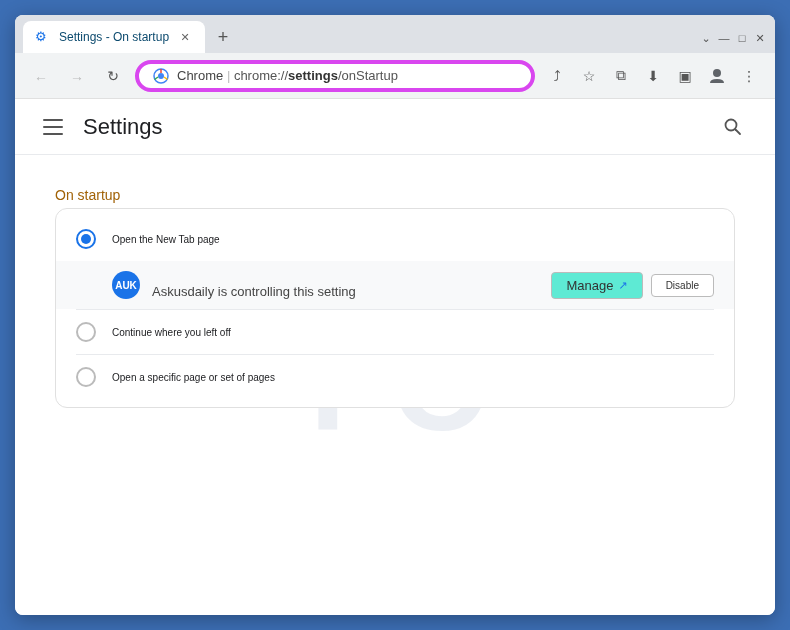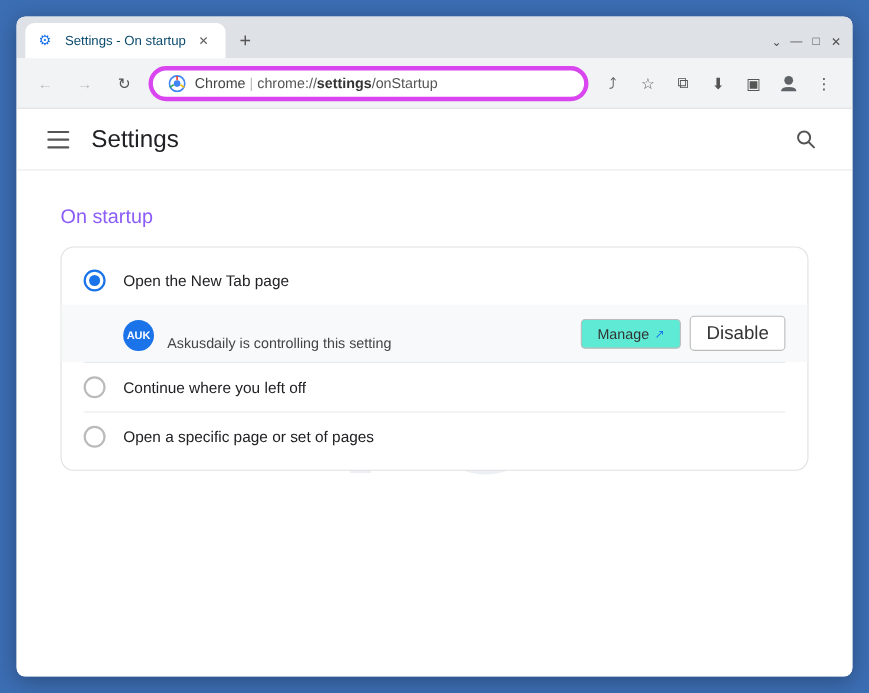--- a/index.html
+++ b/index.html
@@ -216,24 +216,24 @@
       letter-spacing: -5px;
       line-height: 1;
     }
     .watermark-risk {
       font-size: 52px;
       font-weight: 700;
       color: rgba(230,180,160,0.3);
       letter-spacing: 4px;
     }
     .section-title {
-      font-size: 18px;
+      font-size: 14px;
       font-weight: 500;
-      color: #8b5cf6;
-      margin-bottom: 16px;
+      color: #a16207;
+      margin-bottom: 5px;
       position: relative;
       z-index: 1;
     }
     .options-card {
       background: #fff;
       border: 1px solid #e0e0e0;
       border-radius: 12px;
       padding: 8px 0;
       position: relative;
       z-index: 1;
@@ -260,21 +260,21 @@
       background: #fff;
     }
     .radio.selected::after {
       content: '';
       width: 10px;
       height: 10px;
       border-radius: 50%;
       background: #1a73e8;
     }
     .option-label {
-      font-size: 14px;
+      font-size: 10px;
       color: #202124;
     }
     .divider {
       height: 1px;
       background: #e8eaed;
       margin: 0 20px;
     }
     .extension-row {
       display: flex;
       align-items: flex-end;
@@ -315,21 +315,21 @@
       cursor: pointer;
       display: flex;
       align-items: center;
       gap: 5px;
     }
     .ext-btn-disable {
       border: 1px solid #bbb;
       background: #fff;
       border-radius: 4px;
       padding: 5px 14px;
-      font-size: 17px;
+      font-size: 10px;
       color: #333;
       cursor: pointer;
     }
   </style>
 </head>
 <body>
 
 <div class="browser-window">
 
   <div class="title-bar">

